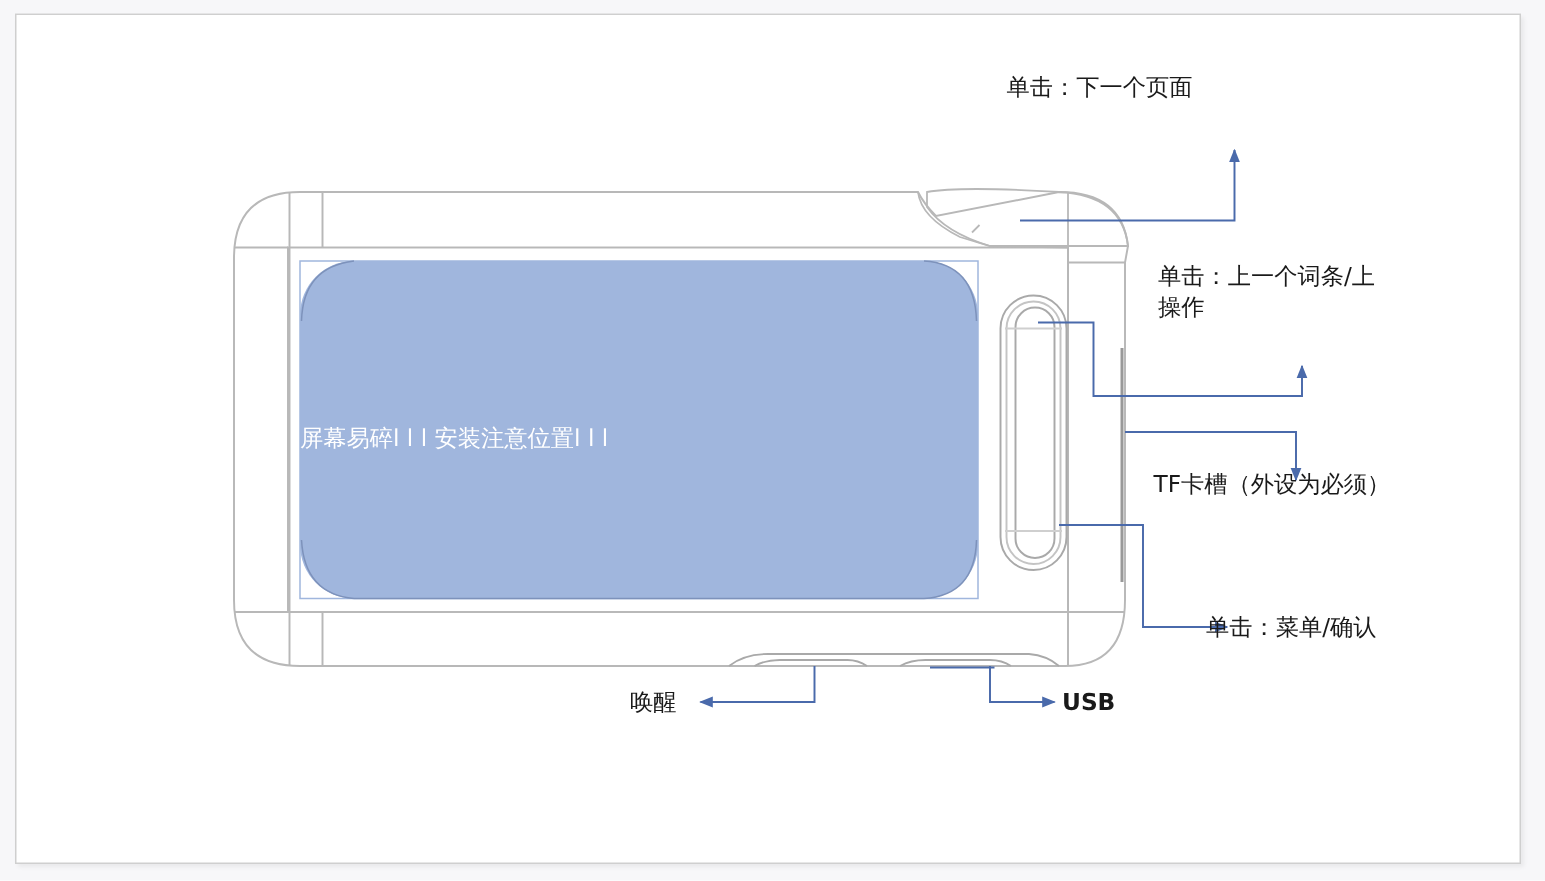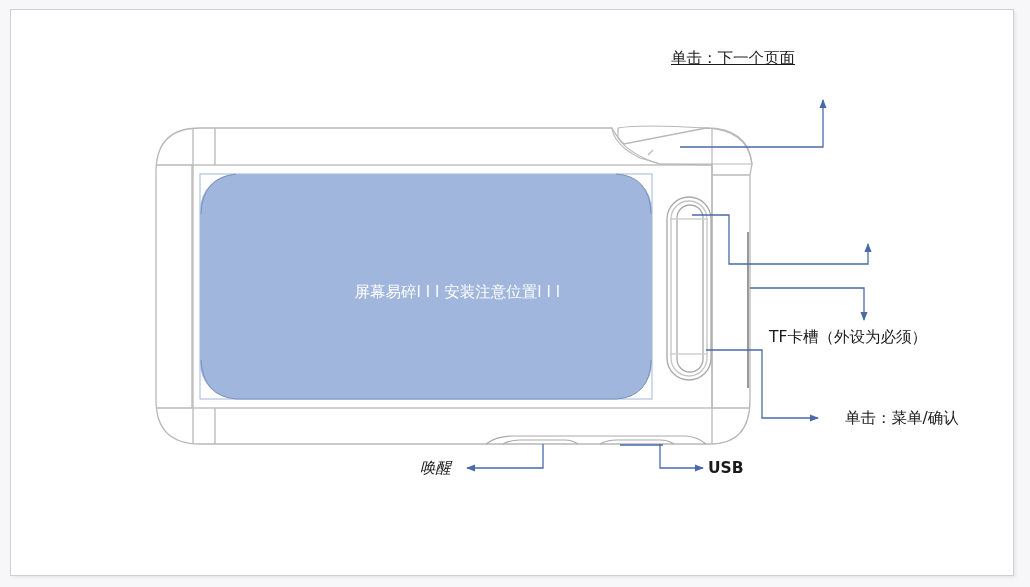--- a/index.html
+++ b/index.html
@@ -2,21 +2,21 @@
 <html><head>
 <meta charset="utf-8">
 <style>
   html, body { margin:0; padding:0; }
   body { width:1030px; height:587px; background:#f7f7f9; position:relative; overflow:hidden;
          font-family:"DejaVu Sans", "Liberation Sans", sans-serif; }
   .page { position:absolute; left:10px; top:9px; width:1002px; height:565px; background:#ffffff;
           border:1px solid #cfcfcf; box-shadow:2px 2px 3px rgba(0,0,0,0.06); }
   svg.diagram { position:absolute; left:0; top:0; }
   .label { position:absolute; font-size:15.5px; color:#1a1a1a; line-height:21px; white-space:nowrap; }
-  .screen-text { position:absolute; left:200px; top:282px; width:360px; text-align:right;
+  .screen-text { position:absolute; left:200px; top:282px; width:360px; text-align:left;
                  font-size:15.5px; color:#ffffff; }
 </style>
 </head>
 <body>
 
 <div class="page"></div>
 
 <svg class="diagram" width="1030" height="587" viewBox="0 0 1030 587">
   <defs>
     <marker id="arrow" viewBox="0 0 10 10" refX="9" refY="5" markerWidth="7" markerHeight="7" orient="auto-start-reverse">
@@ -84,26 +84,28 @@
     <path d="M706,350 L762,350 L762,418 L818,418" marker-end="url(#arrow)"></path>
 
     <path d="M543,444 L543,468 L467,468" marker-end="url(#arrow)"></path>
 
     <path d="M660,444 L660,468 L703,468" marker-end="url(#arrow)"></path>
   </g>
 </svg>
 
 <div class="screen-text">屏幕易碎l l l 安装注意位置l l l</div>
 
-<div class="label" style="left:671px; top:48px;text-decoration:underline;">
+<div class="label" style="left:671px; top:48px;">
   <div>单击：下一个页面</div>
 </div>
 
 <div class="label" style="left:772px; top:174px;">
+  <div>单击：上一个词条/上</div>
+  <div>操作</div>
 </div>
 
-<div class="label" style="left:769px; top:327px;text-align:right;">TF卡槽（外设为必须）</div>
+<div class="label" style="left:769px; top:313px;text-align:right;">TF卡槽（外设为必须）</div>
 
-<div class="label" style="left:845px; top:408px;">单击：菜单/确认</div>
+<div class="label" style="left:804px; top:408px;">单击：菜单/确认</div>
 
-<div class="label" style="left:420px; top:458px;font-style:italic;">唤醒</div>
+<div class="label" style="left:420px; top:458px;">唤醒</div>
 
 <div class="label" style="left:708px; top:458px;font-weight:bold;">USB</div>
 
 </body></html>

